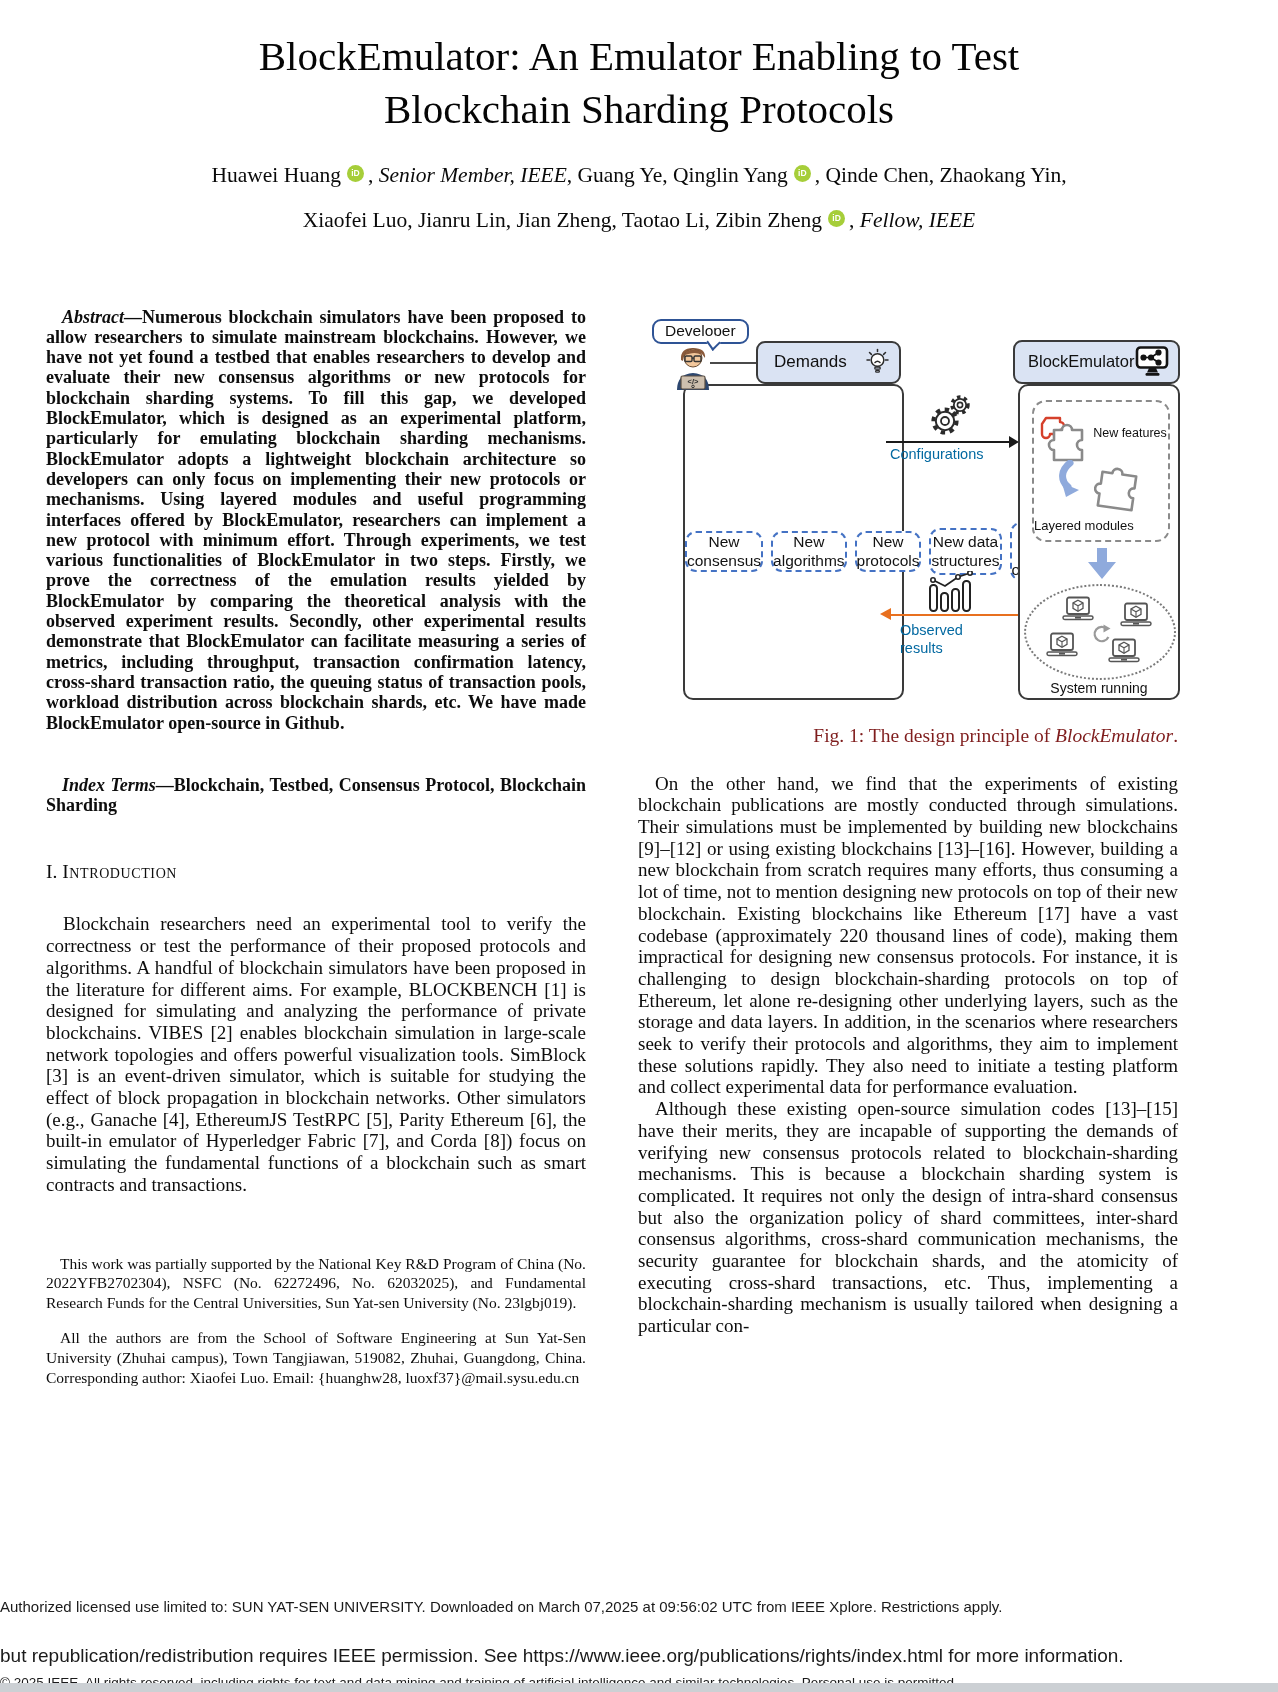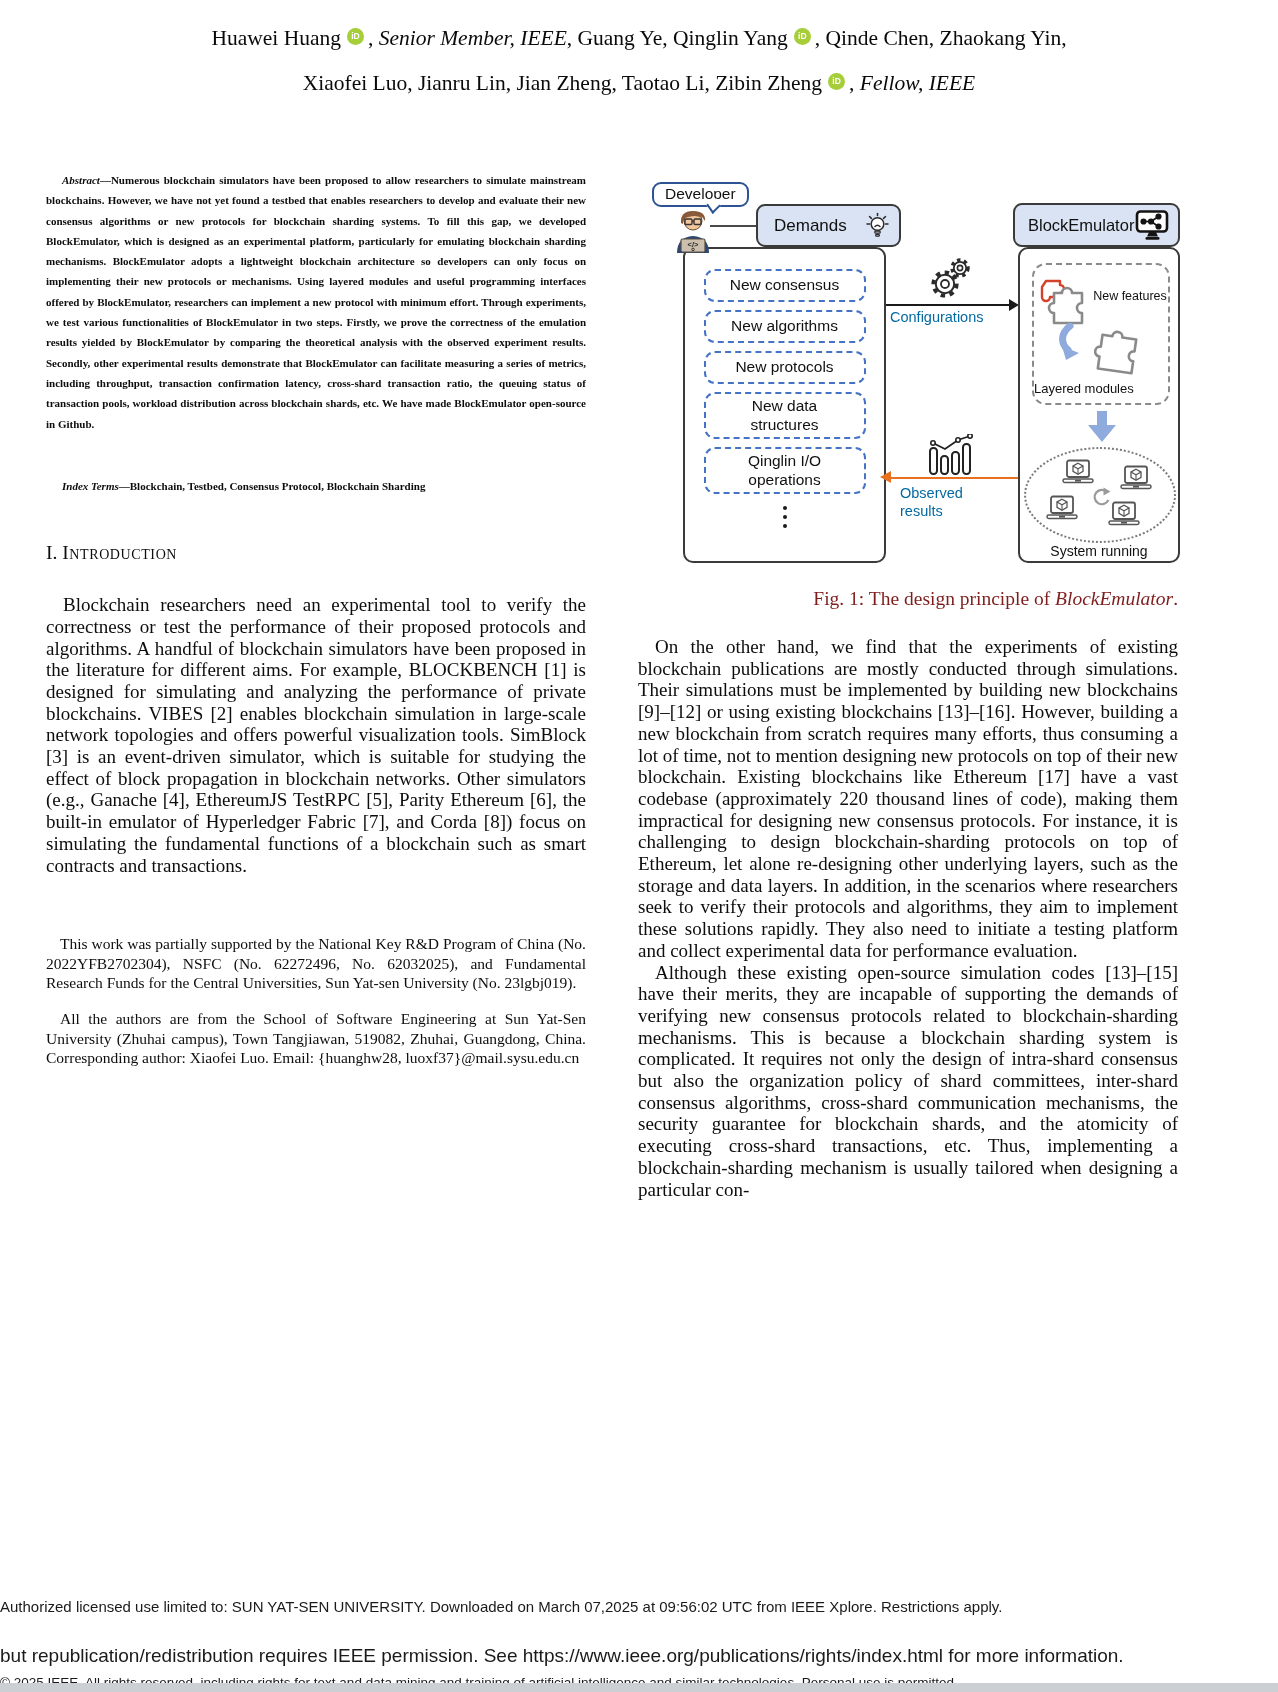--- a/index.html
+++ b/index.html
@@ -18,38 +18,38 @@
     display:inline-flex; align-items:center; justify-content:center;
     width:17px; height:17px; border-radius:50%; background:#a6ce39; color:#fff;
     font-family:"Liberation Sans", sans-serif; font-size:8.5px; font-weight:bold;
     vertical-align:6px; margin:0 4px 0 6px; font-style:normal;
   }
   
   .columns { display:flex; gap:52px; padding:0 98px 0 46px; margin-top:64px; }
   .col { width:540px; }
   p.justify { text-align:justify; hyphens:auto; -webkit-hyphens:auto; }
   .abstract, .index-terms {
-    font-weight:bold; font-size:11px; line-height:20.3px; text-indent:16px;
+    font-weight:bold; font-size:18px; line-height:20.3px; text-indent:16px;
   }
   .abstract .ab-label, .index-terms .ab-label { font-style:italic; }
   .index-terms { margin-top:42px; }
   .sec-heading { margin-top:46px; margin-bottom:30px; font-size:19.5px; font-weight:400; }
   .sec-heading .sc { font-variant:small-caps; letter-spacing:0.6px; }
   .body-p { font-size:19px; line-height:21.7px; text-indent:17px; }
   .footnotes { margin-top:58px; font-size:15.5px; line-height:19.6px; }
   .footnotes p { text-indent:14px; text-align:justify; }
   .footnotes p + p { margin-top:16px; }
   
   .fig-block { margin-top:8px; }
   .fig-canvas { position:relative; width:542px; height:392px; font-family:"Liberation Sans", sans-serif; }
   .panel {
     position:absolute; background:#fff; border:2px solid #3a3a3a; border-radius:10px;
   }
-  .left-panel  { left:45px;  top:69px; width:203px; height:316px;
-                 display:flex; flex-direction:column; align-items:center; padding-top:20px; gap:8px; }
+  .left-panel  { left:45px;  top:69px; width:221px; height:316px;
+                 display:flex; flex-direction:row; align-items:center; padding-top:20px; gap:8px; }
   .right-panel { left:380px; top:69px; width:162px; height:316px; }
   .demand-item {
     width:162px; border:2px dashed #4472c4; border-radius:11px; background:#fff;
     display:flex; align-items:center; justify-content:center; text-align:center;
     font-size:15.5px; line-height:1.2; color:#111;
   }
   .demand-item.h1 { min-height:33px; }
   .demand-item.h2 { min-height:47px; }
   .demand-item .wrapspan { display:block; max-width:108px; }
   .vdots { display:flex; flex-direction:column; gap:5px; margin-top:4px; }
@@ -115,20 +115,24 @@
   .footer-l1 { top:1598px; font-size:15px; }
   .footer-l2 { top:1675px; font-size:13.5px; }
   .footer-l3 { top:1645px; font-size:19px; }
   .bottom-strip { position:absolute; left:0; bottom:0; width:100%; height:9px; background:#ccd0d4; }
 </style>
 </head>
 <body>
 
 <div class="page">
 
+  <h1 class="title">
+    <span>BlockEmulator: An Emulator Enabling to Test</span>
+    <span>Blockchain Sharding Protocols</span>
+  </h1>
 
   <div class="authors">
     <div>
       <span>Huawei Huang</span><span class="orcid">iD</span><span>, </span><span class="it">Senior Member, IEEE</span><span>, Guang Ye, Qinglin Yang</span><span class="orcid">iD</span><span>, Qinde Chen, Zhaokang Yin,</span>
     </div>
     <div>
       <span>Xiaofei Luo, Jianru Lin, Jian Zheng, Taotao Li, Zibin Zheng</span><span class="orcid">iD</span><span>, </span><span class="it">Fellow, IEEE</span>
     </div>
   </div>
 

